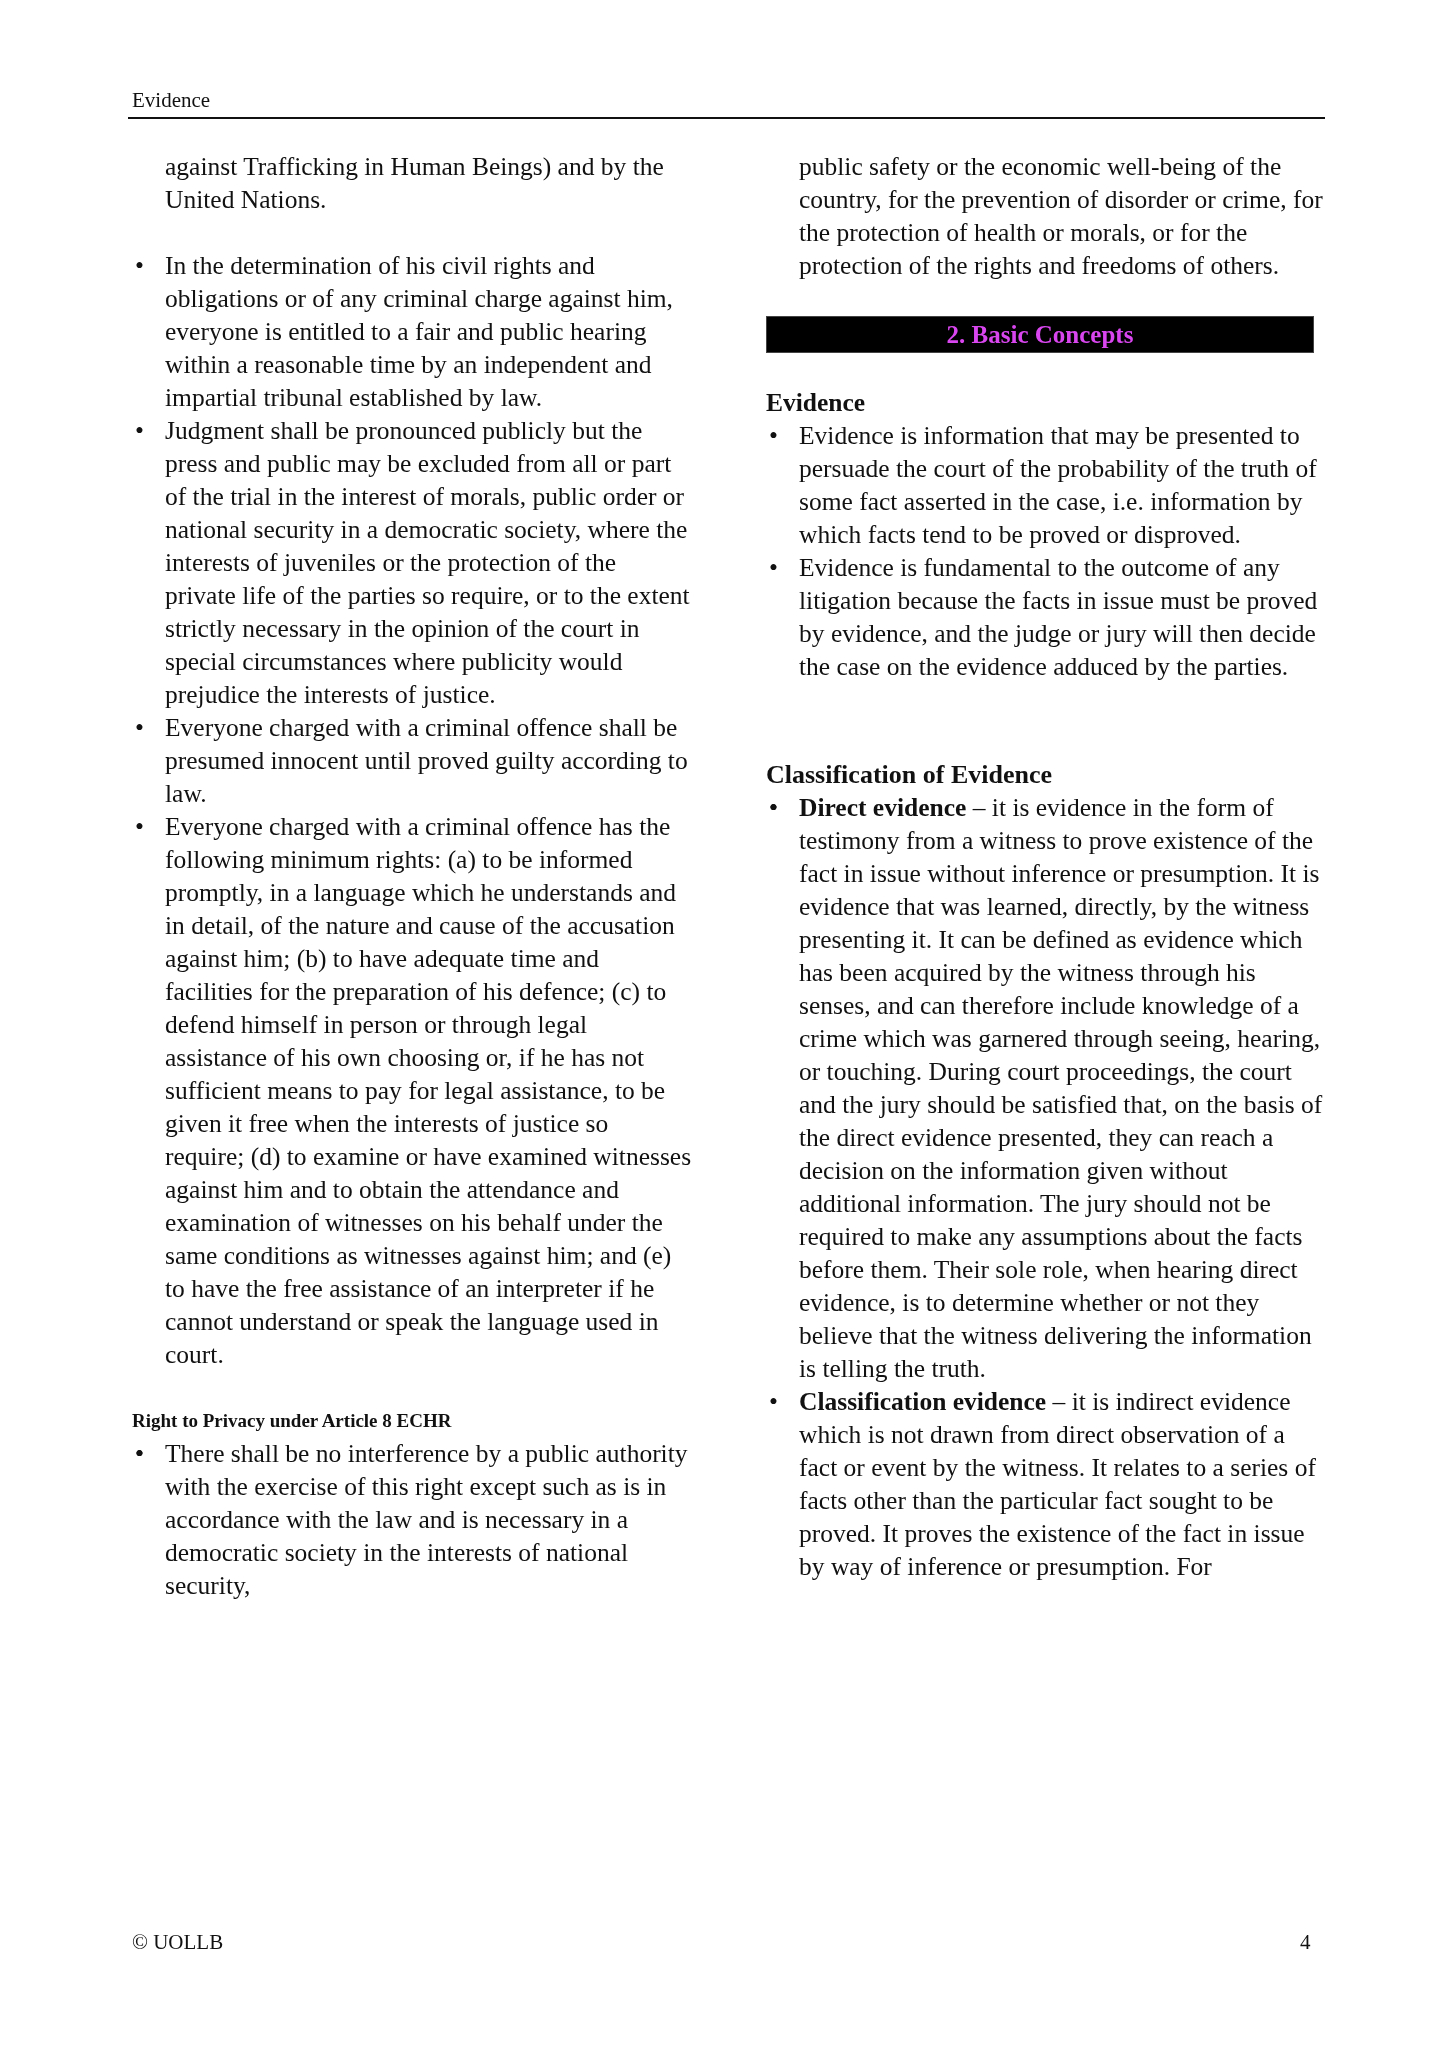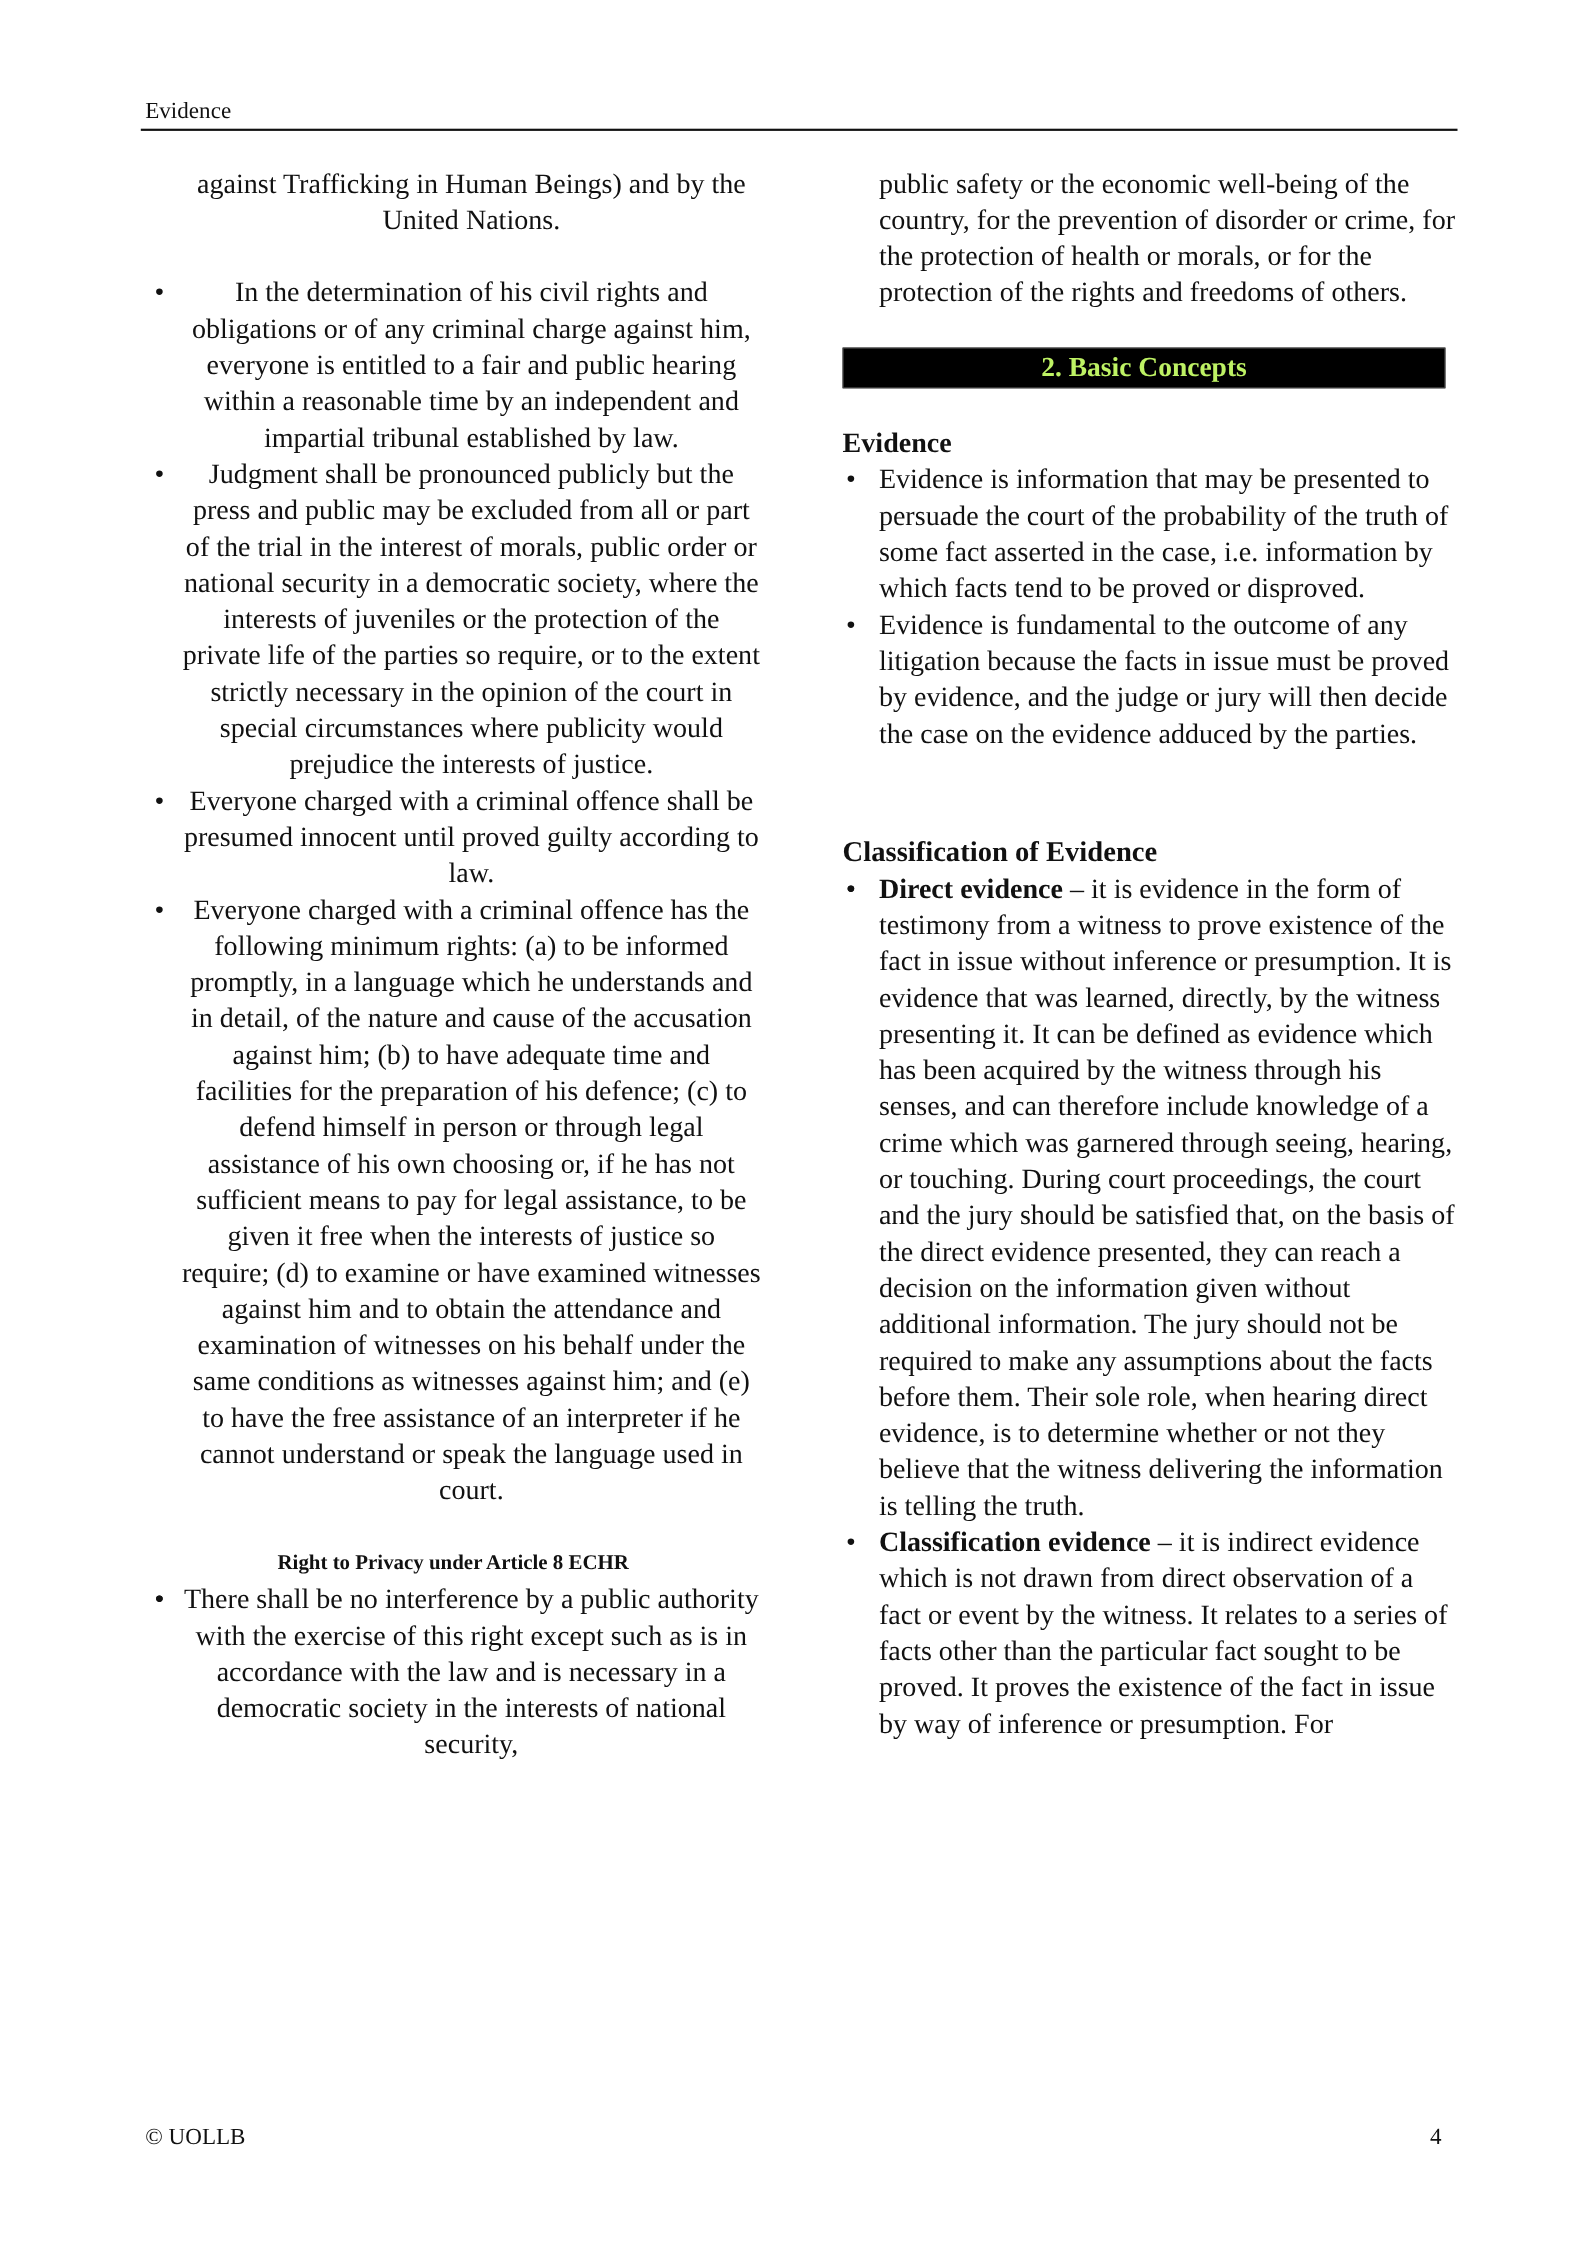--- a/index.html
+++ b/index.html
@@ -13,34 +13,34 @@
     font-size: 21px; line-height: 24px;
   }
   .head-rule {
     position: absolute; left: 128px; top: 117px; width: 1197px; height: 2px;
     background: #111111;
   }
   .column {
     position: absolute; top: 150px;
     font-size: 25.5px; line-height: 33px;
   }
-  .col-left { left: 132px; width: 560px; text-align: center; }
+  .col-left { left: 132px; width: 560px; }
   .col-right { left: 766px; width: 560px; }
   .para { margin: 0; padding-left: 33px; }
   .col-right .para { padding-left: 33px; }
   .heading { margin: 0; font-weight: bold; }
   .gap { height: 33px; }
   ul.bullets { list-style: none; margin: 0; padding: 0; }
   ul.bullets li { position: relative; padding-left: 33px; }
   ul.bullets li .bullet {
     position: absolute; left: 3px; top: 0; width: 20px;
   }
   .col-right ul.bullets li { padding-left: 33px; }
   .banner {
-    background: #000000; color: #bef264; font-weight: bold;
+    background: #000000; color: #d946ef; font-weight: bold;
     text-align: center; width: 546px; height: 35px; line-height: 35px;
     margin: 1px 0 0 0; font-size: 25px;
     border: 1px solid #444;
   }
   .footer-left {
     position: absolute; left: 132px; top: 1930px; font-size: 21px; line-height: 24px;
   }
   .footer-right {
     position: absolute; left: 1300px; top: 1930px; font-size: 21px; line-height: 24px;
   }

